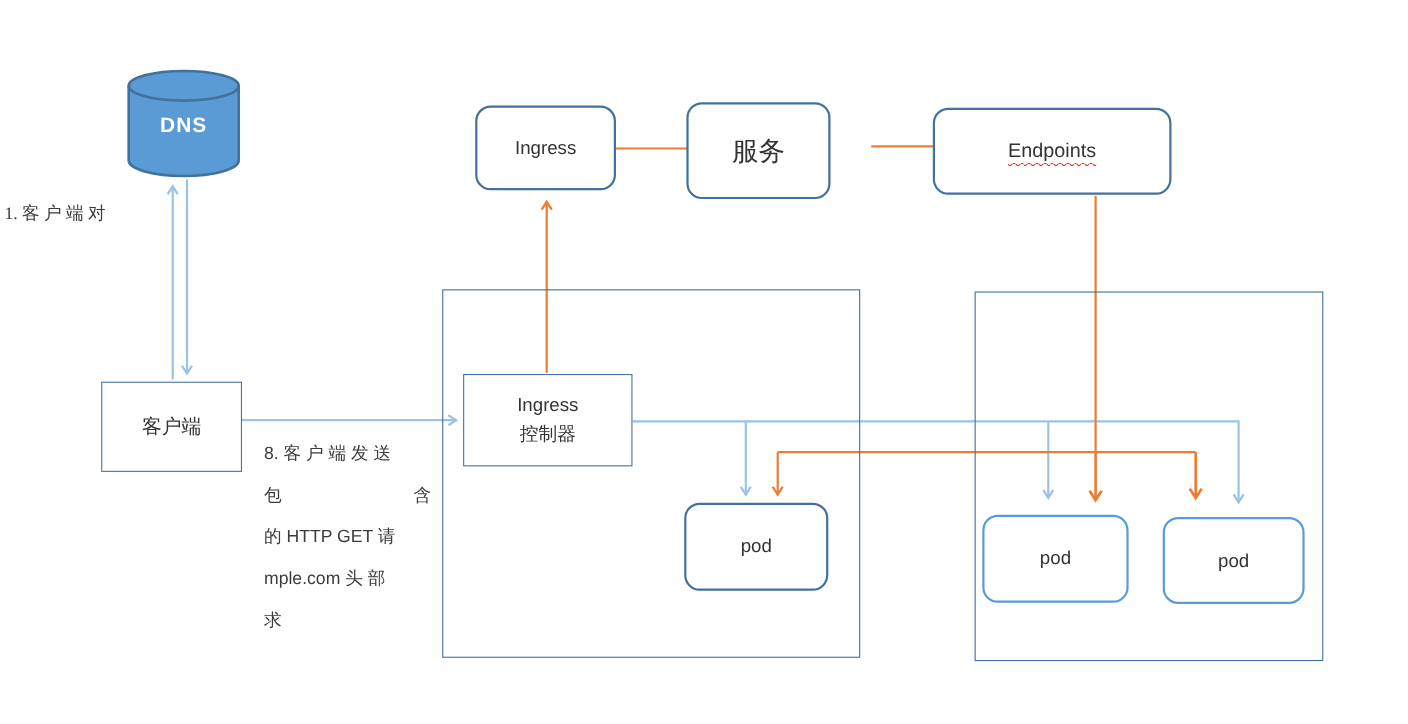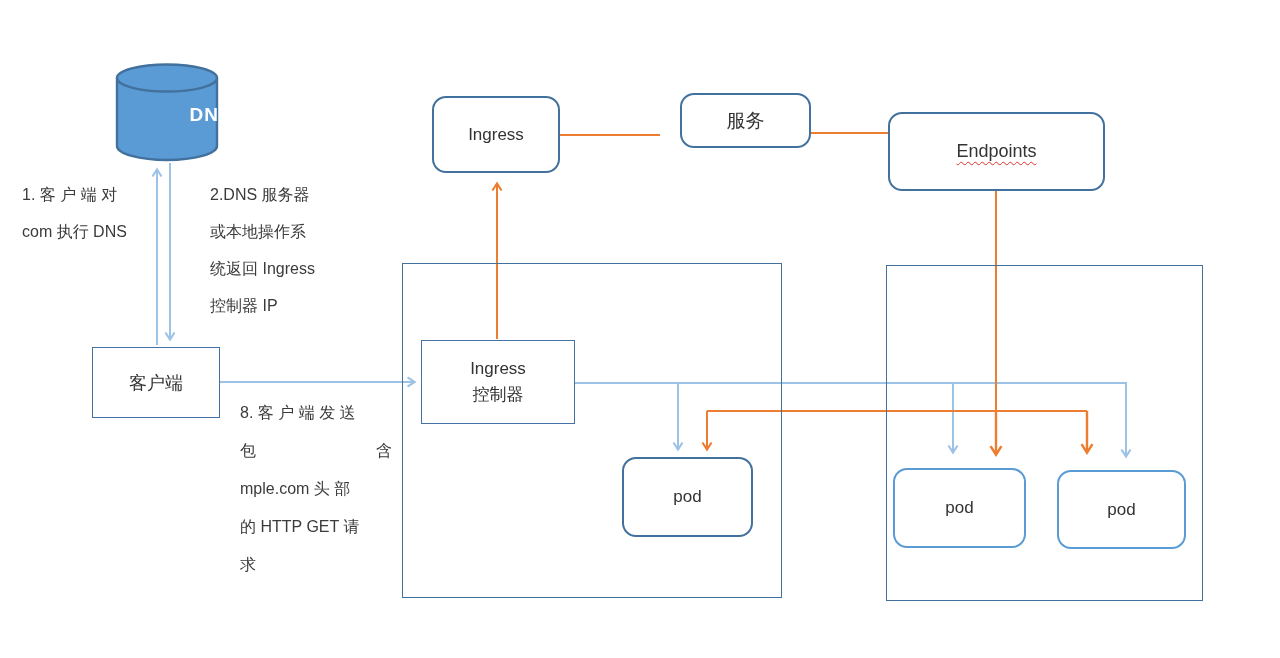--- a/index.html
+++ b/index.html
@@ -7,21 +7,21 @@
           font-family:"Liberation Sans","DejaVu Sans",sans-serif;color:#3b3b3b;}
   #wires{position:absolute;left:0;top:0;width:1280px;height:658px;}
   .box{position:absolute;background:#ffffff;display:flex;align-items:center;justify-content:center;
        box-sizing:border-box;font-size:18px;color:#333;}
   .sq{border:1.6px solid #4472a4;}
   .rd{border:2px solid #41719c;border-radius:14px;}
   .rd-light{border:2px solid #5b9bd5;border-radius:14px;}
   .frame{position:absolute;border:1.6px solid #41719c;box-sizing:border-box;background:transparent;}
   .cyl{position:absolute;}
   .cyl-label{position:absolute;left:0;top:42px;width:104px;text-align:center;color:#ffffff;
-             font-size:19px;font-weight:bold;letter-spacing:1px;padding-left:44px;}
+             font-size:19px;font-weight:bold;letter-spacing:1px;}
   .ann{position:absolute;font-size:16px;line-height:37px;color:#3b3b3b;}
   .ann .ln{white-space:nowrap;}
   .wavy{text-decoration:underline;text-decoration-style:wavy;text-decoration-color:#e0312e;
         text-decoration-thickness:1px;text-underline-offset:4px;}
   .two-col{display:flex;justify-content:space-between;}
   .ctrl-lines{display:flex;flex-direction:column;align-items:center;line-height:26px;font-size:17px;}
   .endpoints-label{font-size:18px;}
   .podtxt{font-size:17px;}
 </style>
 </head>
@@ -67,64 +67,57 @@
     <svg width="104" height="100" viewBox="0 0 104 100" xmlns="http://www.w3.org/2000/svg">
       <path d="M2,16 L2,84 A50,14 0 0 0 102,84 L102,16" fill="#5b9bd5" stroke="#41719c" stroke-width="2.4"></path>
       <ellipse cx="52" cy="16" rx="50" ry="13.5" fill="#5b9bd5" stroke="#41719c" stroke-width="2.4"></ellipse>
     </svg>
     <div class="cyl-label">DNS</div>
   </div>
 
   <div class="box rd" style="left:432px;top:96px;width:128px;height:77px;font-size:17px;">
     <span>Ingress</span>
   </div>
-  <div class="box rd" style="left:680px;top:93px;width:131px;height:55px;font-size:19px;">
+  <div class="box rd" style="left:624px;top:93px;width:131px;height:88px;font-size:24px;">
     <span>服务</span>
   </div>
-  <div class="box rd" style="left:888px;top:98px;width:217px;height:79px;margin-top:14px;">
+  <div class="box rd" style="left:848px;top:98px;width:217px;height:79px;">
     <span class="wavy endpoints-label">Endpoints</span>
   </div>
 
-  <div class="box sq" style="left:92px;top:347px;width:128px;height:71px;">
+  <div class="box sq" style="left:92px;top:347px;width:128px;height:82px;">
     <span>客户端</span>
   </div>
 
   <div class="box sq" style="left:421px;top:340px;width:154px;height:84px;">
     <div class="ctrl-lines">
       <span>Ingress</span>
       <span>控制器</span>
     </div>
   </div>
 
   <div class="box rd" style="left:622px;top:457px;width:131px;height:80px;">
     <span class="podtxt">pod</span>
   </div>
   <div class="box rd-light" style="left:893px;top:468px;width:133px;height:80px;">
     <span class="podtxt">pod</span>
   </div>
   <div class="box rd-light" style="left:1057px;top:470px;width:129px;height:79px;">
     <span class="podtxt">pod</span>
   </div>
 
-  <div class="ann" style="left:22px;top:176px;width:158px;">
+  <div class="ann" style="left:4px;top:176px;width:158px;font-family:Liberation Serif, serif;">
     <div class="ln">1. 客 户 端 对</div>
-    <div class="ln">com 执行 DNS</div>
   </div>
 
-  <div class="ann" style="left:210px;top:176px;width:140px;">
-    <div class="ln">2.DNS 服务器</div>
-    <div class="ln">或本地操作系</div>
-    <div class="ln">统返回 Ingress</div>
-    <div class="ln">控制器 IP</div>
-  </div>
 
   <div class="ann" style="left:240px;top:394px;width:152px;line-height:38px;">
     <div class="ln">8. 客 户 端 发 送</div>
     <div class="ln two-col">
       <span>包</span>
       <span>含</span>
     </div>
+    <div class="ln">的 HTTP GET 请</div>
     <div class="ln">mple.com 头 部</div>
-    <div class="ln">的 HTTP GET 请</div>
     <div class="ln">求</div>
   </div>
 
 </div>
 
 </body></html>

